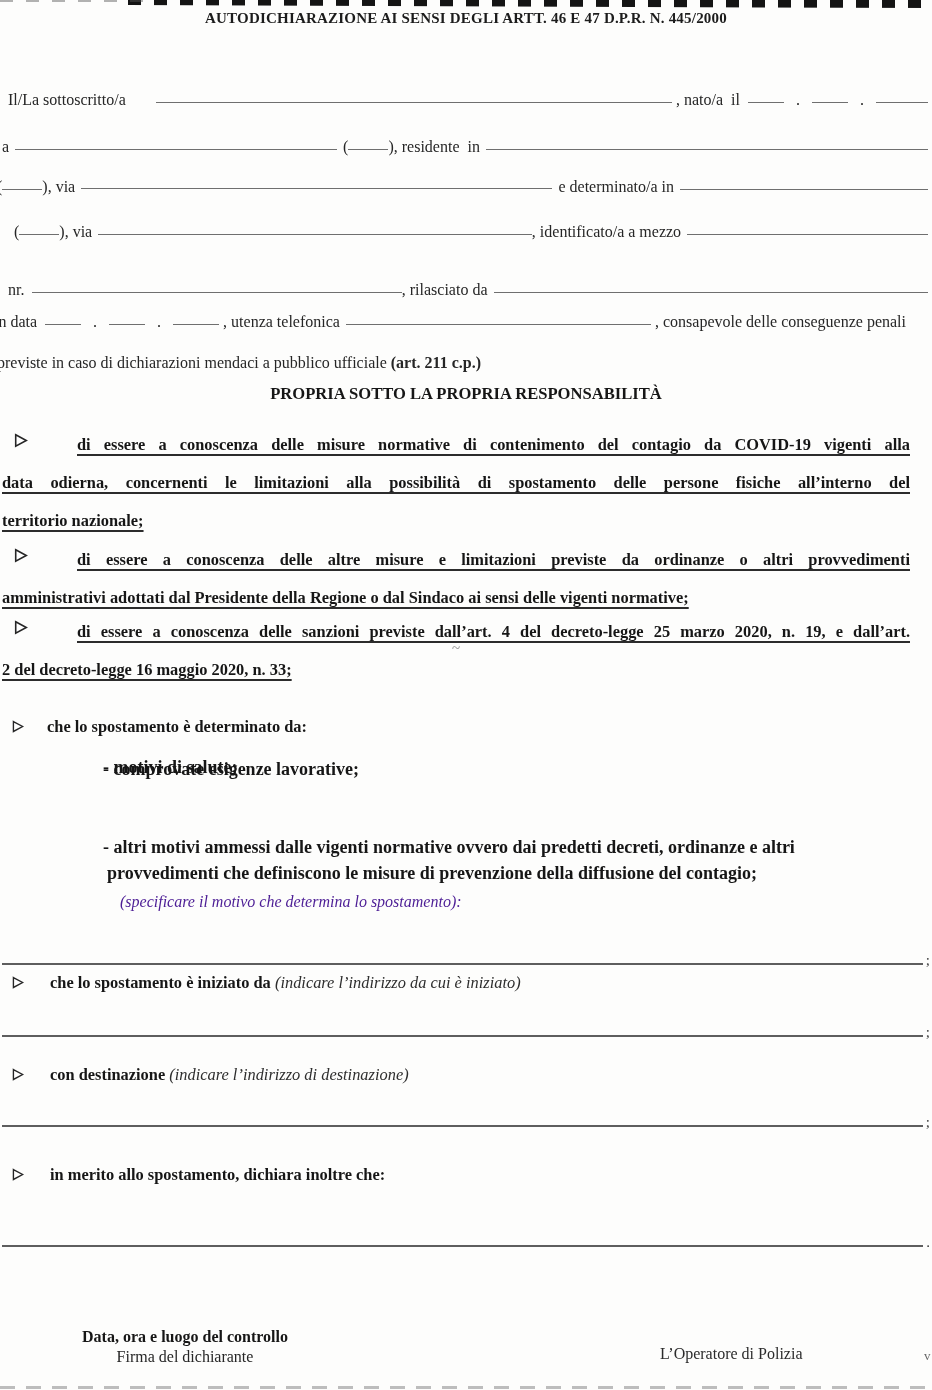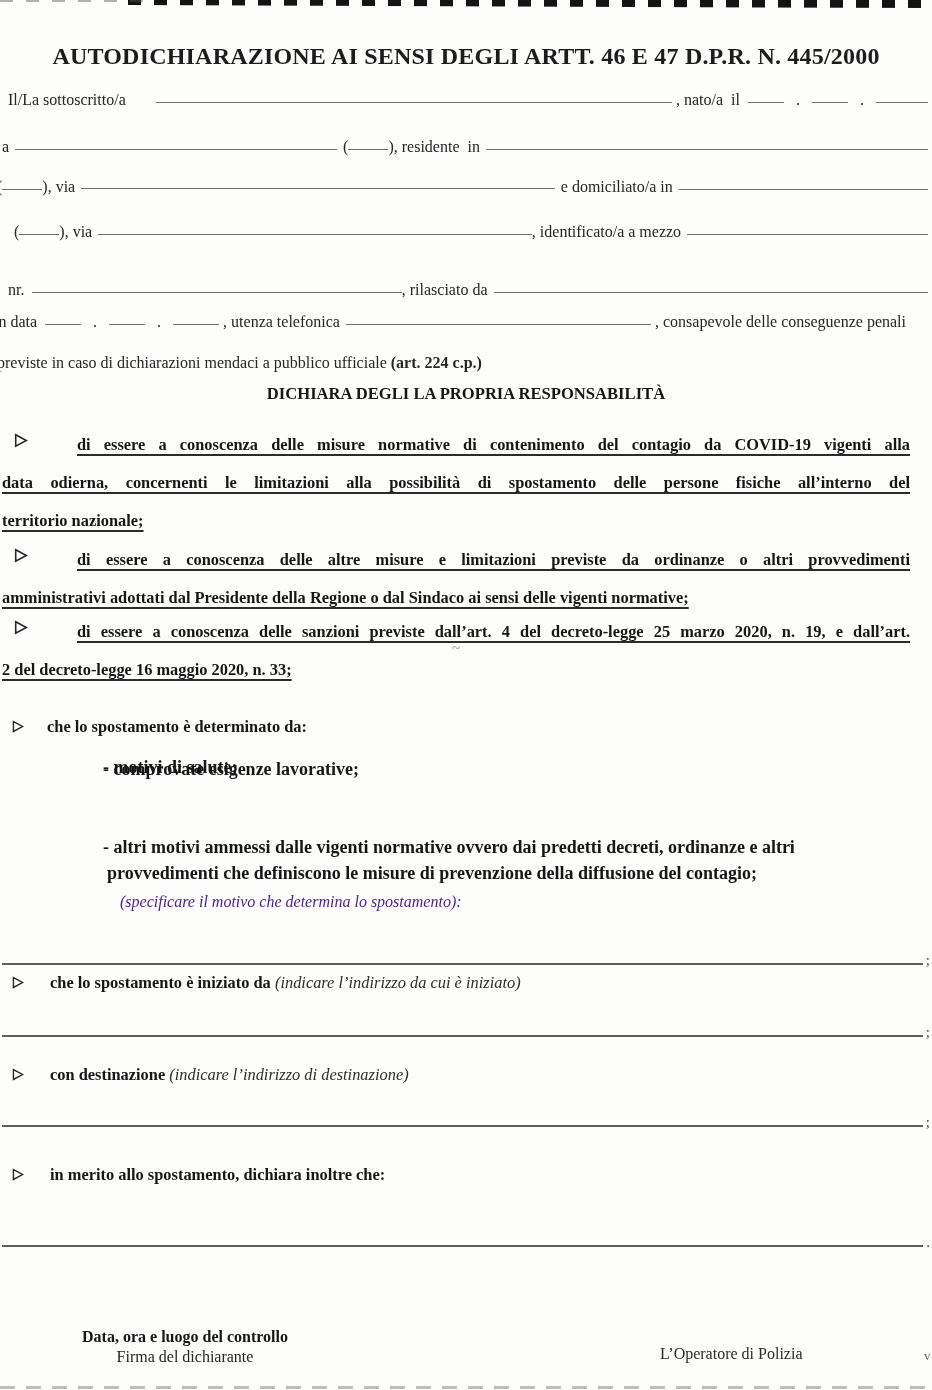--- a/index.html
+++ b/index.html
@@ -10,21 +10,21 @@
   
   .cut-top{position:absolute;top:-4px;left:128px;right:-14px;height:9px;
            background:repeating-linear-gradient(90deg,#141414 0 13px,transparent 13px 26px);
            transform:rotate(0.22deg);transform-origin:left center;}
   .cut-top-faint{position:absolute;top:0;left:0;width:150px;height:2px;opacity:.45;
            background:repeating-linear-gradient(90deg,#555 0 13px,transparent 13px 26px);}
   .cut-bottom{position:absolute;bottom:1px;left:0;right:0;height:3px;
            background:repeating-linear-gradient(90deg,#bdbdbd 0 15px,transparent 15px 26px);}
 
   .title{position:absolute;top:10px;left:0;right:0;text-align:center;
-         font-weight:bold;font-size:24px;letter-spacing:.2px;color:#1c1c1c;margin-top:33px;}
+         font-weight:bold;font-size:15px;letter-spacing:.2px;color:#1c1c1c;}
   .h2{position:absolute;top:384px;left:0;right:0;text-align:center;
       font-weight:bold;font-size:16.6px;color:#161616;}
 
   
   .row{position:absolute;left:0;right:4px;display:flex;align-items:center;
        font-size:16px;line-height:20px;white-space:pre;}
   .t{white-space:pre;}
   .bl{border-bottom:1.7px solid #6f6f6f;margin-bottom:-2px;height:2px;}
   .fx{flex:1;}
   .w36{width:36px;} .w40{width:40px;} .w46{width:46px;} .w52{width:52px;} .w322{width:322px;}
@@ -92,21 +92,21 @@
     <span class="bl w40"></span>
     <span class="t">), residente  in</span>
     <span class="bl fx" style="margin-left:6px"></span>
   </div>
 
   <div class="row" style="top:177px">
     <span class="t clip-pr">(</span>
     <span class="bl w40"></span>
     <span class="t">), via</span>
     <span class="bl" style="flex:1.9;margin:0 6px"></span>
-    <span class="t">e domiciliato/a in</span>
+    <span class="t">e determinato/a in</span>
     <span class="bl fx" style="margin-left:6px"></span>
   </div>
 
   <div class="row pl14" style="top:222px">
     <span class="t">(</span>
     <span class="bl w40"></span>
     <span class="t">), via</span>
     <span class="bl" style="flex:1.8;margin-left:6px"></span>
     <span class="t">, identificato/a a mezzo</span>
     <span class="bl fx" style="margin-left:6px"></span>
@@ -126,24 +126,24 @@
     <span class="bl w36"></span>
     <span class="t dsep">.</span>
     <span class="bl w46"></span>
     <span class="t"> , utenza telefonica</span>
     <span class="bl fx" style="margin-left:6px"></span>
     <span class="t"> , consapevole delle conseguenze penali</span>
   </div>
 
   <div class="row" style="top:353px">
     <span class="t clip-pr">previste in caso di dichiarazioni mendaci a pubblico ufficiale </span>
-    <span class="t" style="font-weight:bold">(art. 224 c.p.)</span>
-  </div>
-
-  <div class="h2">DICHIARA DEGLI LA PROPRIA RESPONSABILITÀ</div>
+    <span class="t" style="font-weight:bold">(art. 211 c.p.)</span>
+  </div>
+
+  <div class="h2">PROPRIA SOTTO LA PROPRIA RESPONSABILITÀ</div>
 
   <div class="bullet" style="top:426px">
     <span class="arr" style="left:11px;top:7px">
       <svg viewBox="0 0 18 17" width="16" height="15">
           <path d="M3 2 L15 8.5 L3 15 Z" fill="#fff" stroke="#262626" stroke-width="1.8"></path>
         </svg>
     </span>
     <div class="bline jlast ind">di essere a conoscenza delle misure normative di contenimento del contagio da COVID-19 vigenti alla</div>
     <div class="bline jlast">data odierna, concernenti le limitazioni alla possibilità di spostamento delle persone fisiche all’interno del</div>
     <div class="bline">territorio nazionale;</div>

